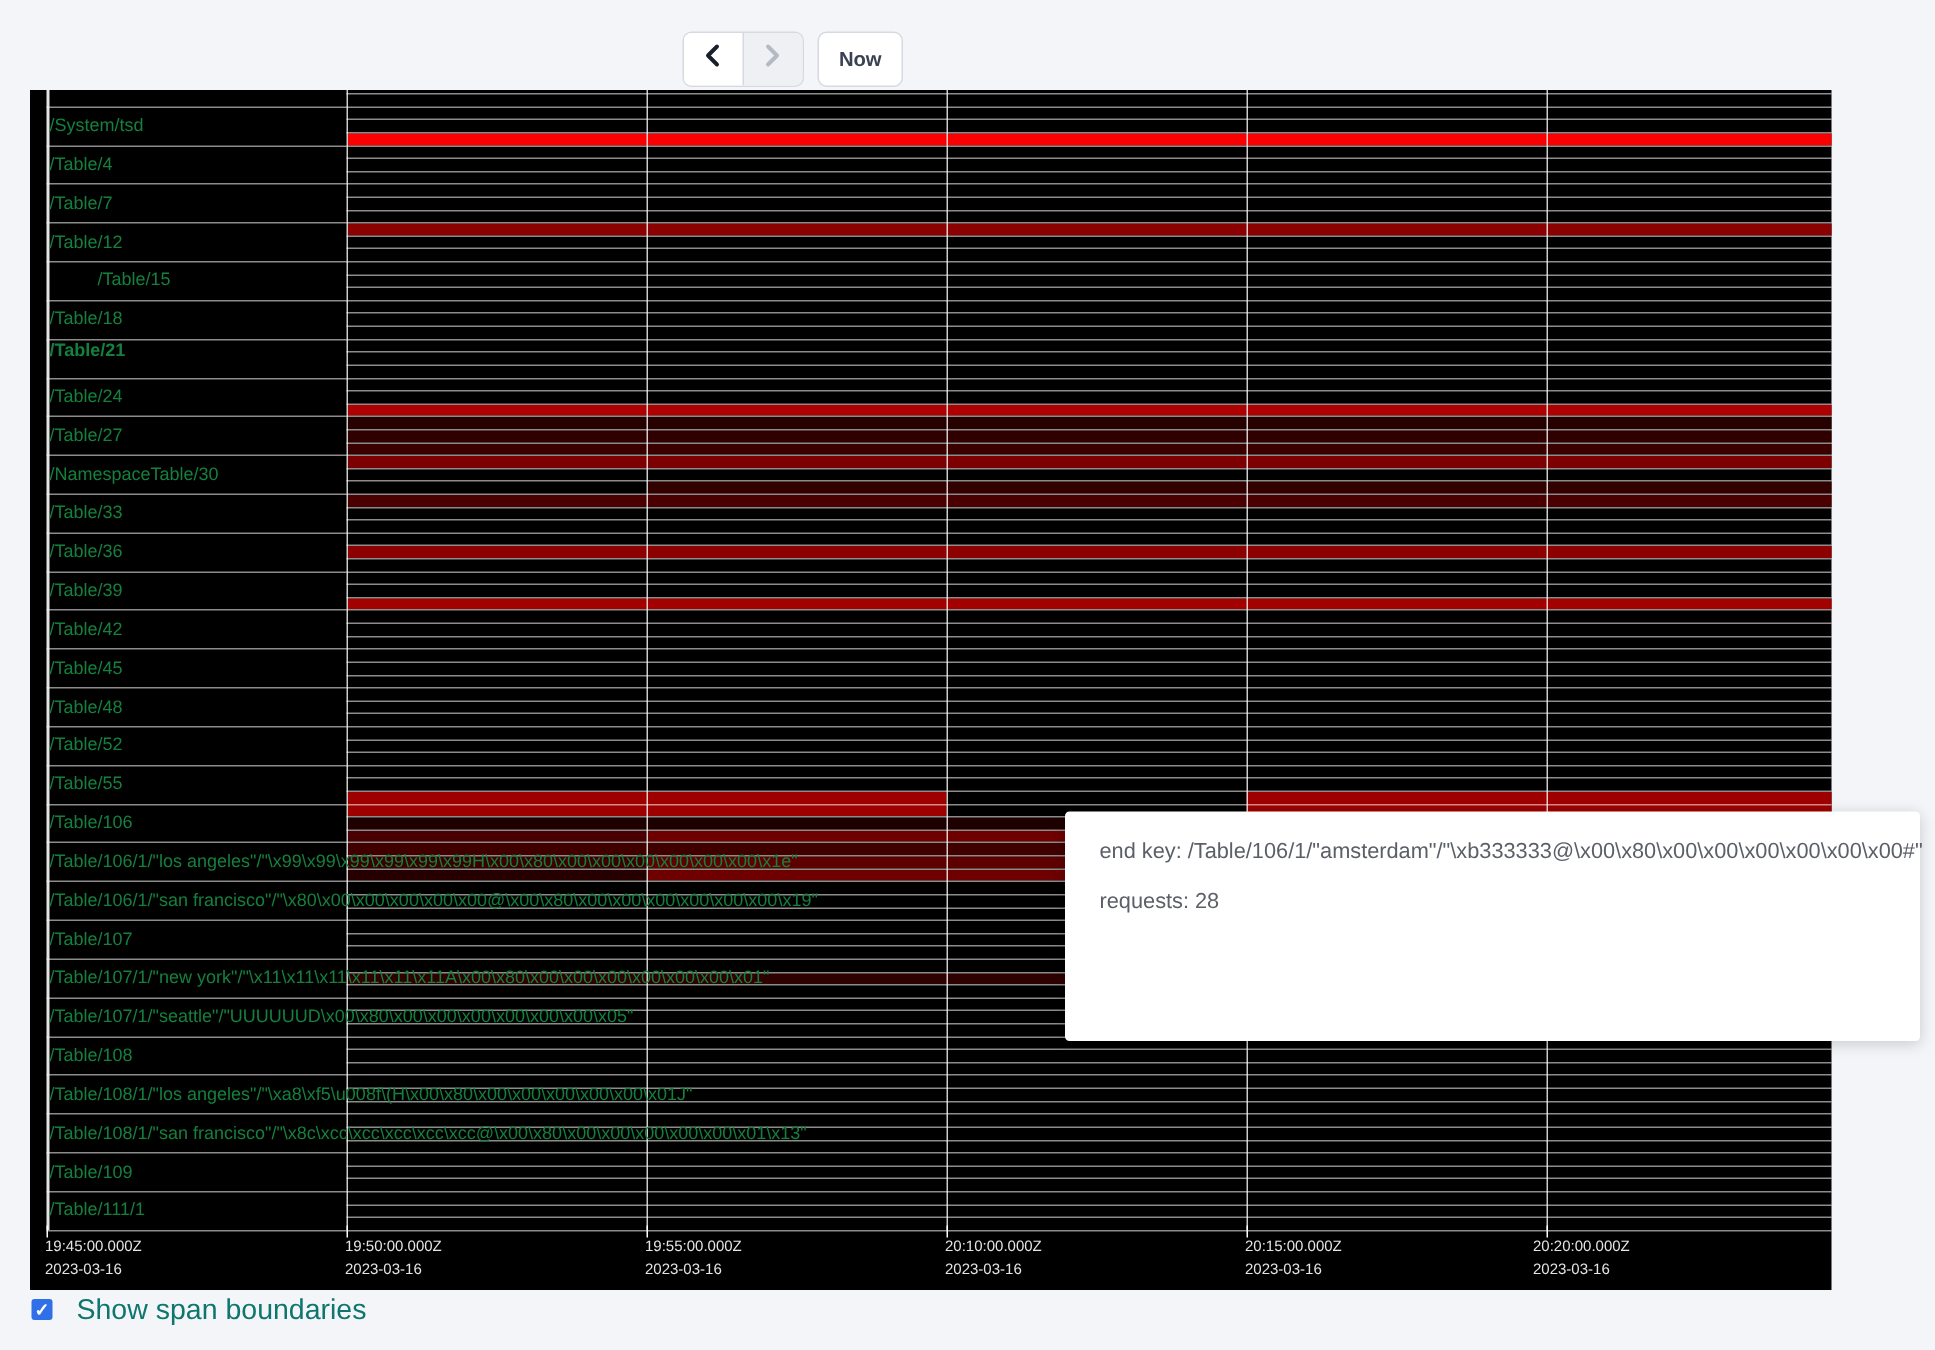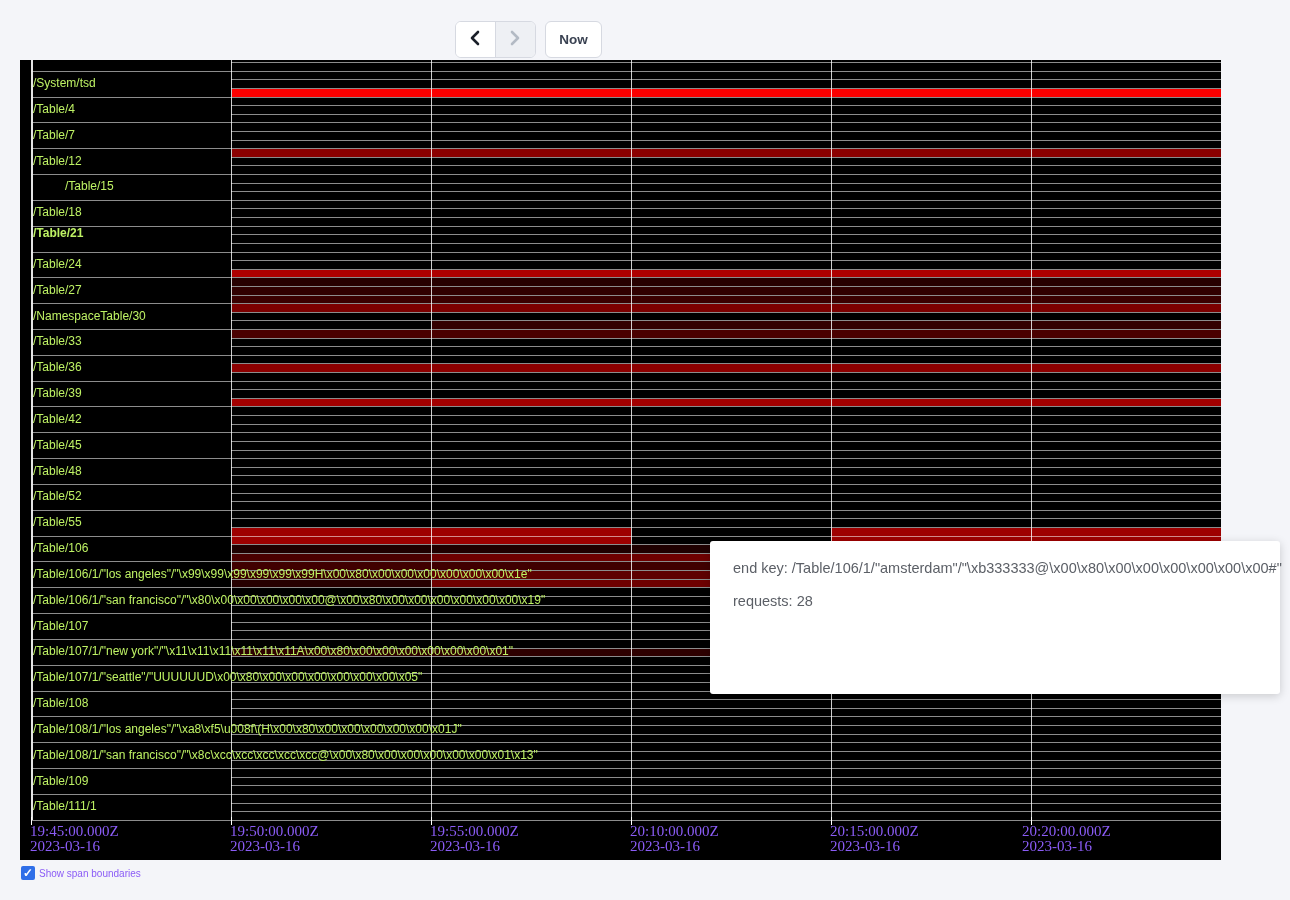--- a/index.html
+++ b/index.html
@@ -23,34 +23,34 @@
   .now-btn{position:absolute;left:545px;top:21px;width:57px;height:37px;background:#fff;
     border:1px solid #d6d9e1;border-radius:6px;font-size:13.5px;font-weight:bold;color:#3a4252;
     display:flex;align-items:center;justify-content:center;cursor:pointer;}
 
   
   #heatmap{position:absolute;left:20px;top:60px;width:1201px;height:800px;background:#000;}
   .hline{position:absolute;height:1px;background:rgba(255,255,255,0.55);}
   .vline{position:absolute;width:1px;background:rgba(255,255,255,0.8);top:0;height:760px;}
   .leftline{position:absolute;left:11px;top:0;width:2px;height:760px;background:rgba(240,240,240,0.95);}
   .band{position:absolute;}
-  .row-label{position:absolute;left:13px;color:#bef264;font-size:12px;white-space:nowrap;z-index:5;line-height:13px;}
+  .row-label{position:absolute;left:13px;color:#15803d;font-size:12px;white-space:nowrap;z-index:5;line-height:13px;}
   .tick{position:absolute;width:1px;height:8px;background:#fff;top:757px;}
-  .axis-label{position:absolute;top:764px;color:#8b5cf6;font-size:15px;line-height:15px;white-space:nowrap;z-index:5;font-family:Liberation Serif, serif;}
+  .axis-label{position:absolute;top:764px;color:#e5e5e5;font-size:10px;line-height:15px;white-space:nowrap;z-index:5;}
 
   
   .tooltip{position:absolute;left:710px;top:541px;width:570px;height:153px;background:#fff;
     border-radius:3px;box-shadow:0 2px 10px rgba(0,0,0,0.18);padding:10px 0 0 23px;z-index:20;}
   .tooltip .tline{height:33px;display:flex;align-items:center;font-size:14.5px;color:#5b5f66;white-space:nowrap;}
 
   
   .footer{position:absolute;left:21px;top:866px;display:flex;align-items:flex-start;}
   .checkbox{width:14px;height:14px;background:#2f6fe8;border-radius:2px;color:#fff;font-size:12px;
     font-weight:bold;display:flex;align-items:center;justify-content:center;line-height:14px;cursor:pointer;}
-  .cb-label{margin-left:4px;font-size:10px;color:#8b5cf6;line-height:16px;}
+  .cb-label{margin-left:16px;font-size:19px;color:#0f766e;line-height:16px;}
 </style>
 </head>
 <body>
 
 <div class="toolbar">
 
   <div class="btn-group">
     <div class="nav-btn prev">
       <span>
         <svg width="12" height="16" viewBox="0 0 12 16">

